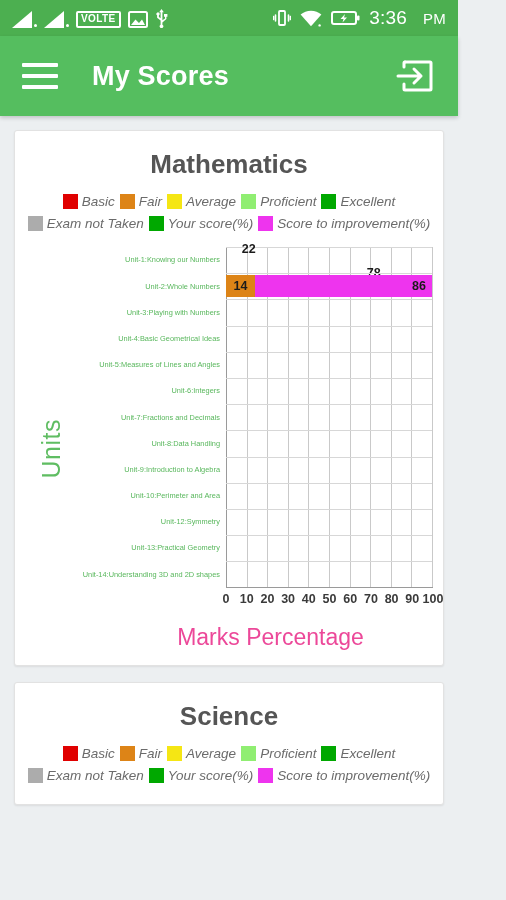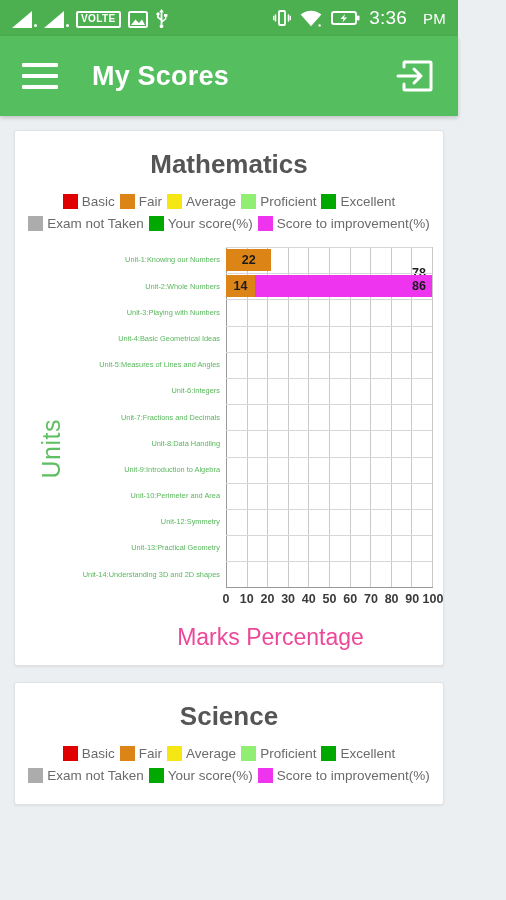--- a/index.html
+++ b/index.html
@@ -54,21 +54,21 @@
     padding: 18px 10px 14px; margin-bottom: 16px;
   }
   .card-title {
     text-align: center; color: #555; font-size: 26px; font-weight: bold;
     margin-bottom: 14px;
   }
   .legend-row {
     display: flex; justify-content: center; align-items: center;
     gap: 5px; flex-wrap: nowrap; margin-bottom: 7px;
   }
-  .legend-item { display: flex; gap: 4px; }
+  .legend-item { display: flex; gap: 4px; font-style: italic; }
   .swatch { width: 15px; height: 15px; display: inline-block; flex: 0 0 auto; }
   .legend-label { color: #6b6b6b; font-size: 13.5px; white-space: nowrap; }
 
   
   .chart-wrap { display: flex; margin-top: 16px; }
   .ylabel {
     writing-mode: vertical-rl; transform: rotate(180deg);
     color: #5fbd62; font-size: 25px; align-self: center;
     margin: 0 2px 0 12px; letter-spacing: .5px;
   }
@@ -231,21 +231,21 @@
                     <i class="gline" style="left: 30%;"></i>
                     <i class="gline" style="left: 40%;"></i>
                     <i class="gline" style="left: 50%;"></i>
                     <i class="gline" style="left: 60%;"></i>
                     <i class="gline" style="left: 70%;"></i>
                     <i class="gline" style="left: 80%;"></i>
                     <i class="gline" style="left: 90%;"></i>
                     <i class="gline" style="left: 100%;"></i>
                     <i class="hline" style="top: 0px;"></i>
                   </div>
-                  <div class="bar" style="width: 100%;">
+                  <div class="bar" style="width: 100%; flex-direction: column;">
                     <div class="seg" style="width: 22%; background: rgb(221, 132, 23);">
                       <span class="seg-val">22</span>
                     </div>
                     <div class="seg" style="width: 78%; background: #fde047; margin-top: 24px;">
                       <span class="seg-val right">78</span>
                     </div>
                   </div>
                 </div>
               </div>
               <div class="row">

